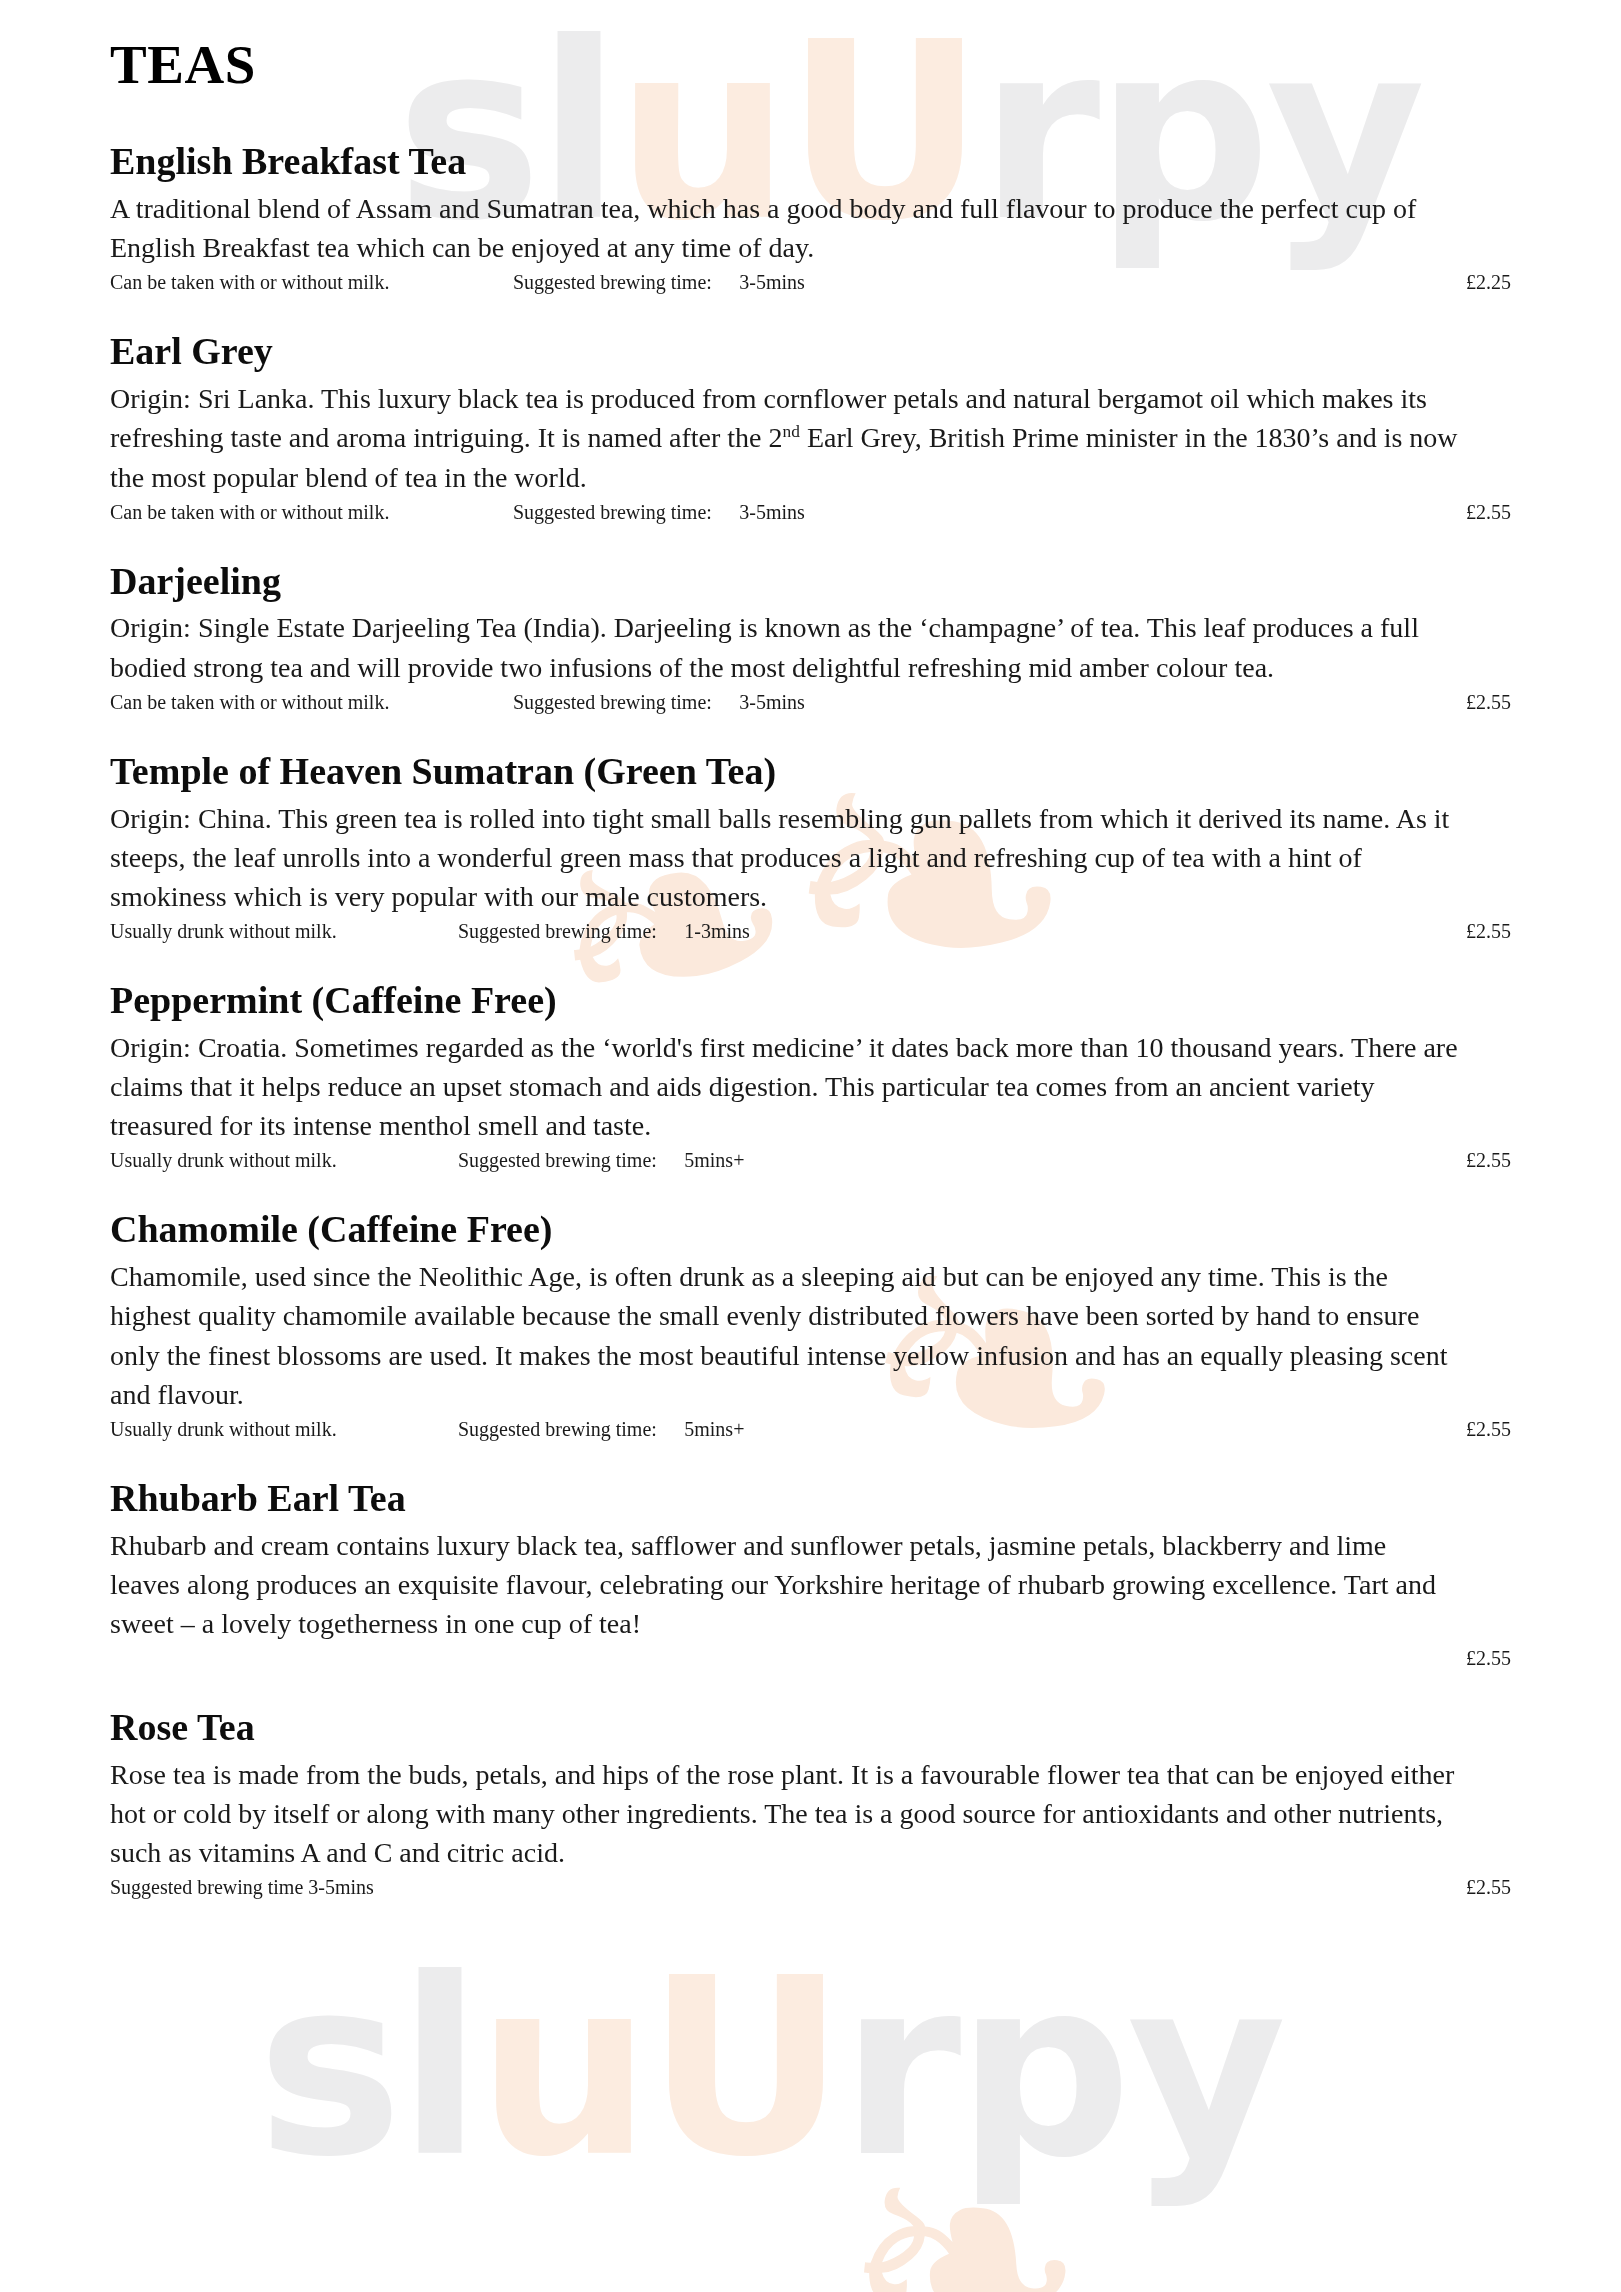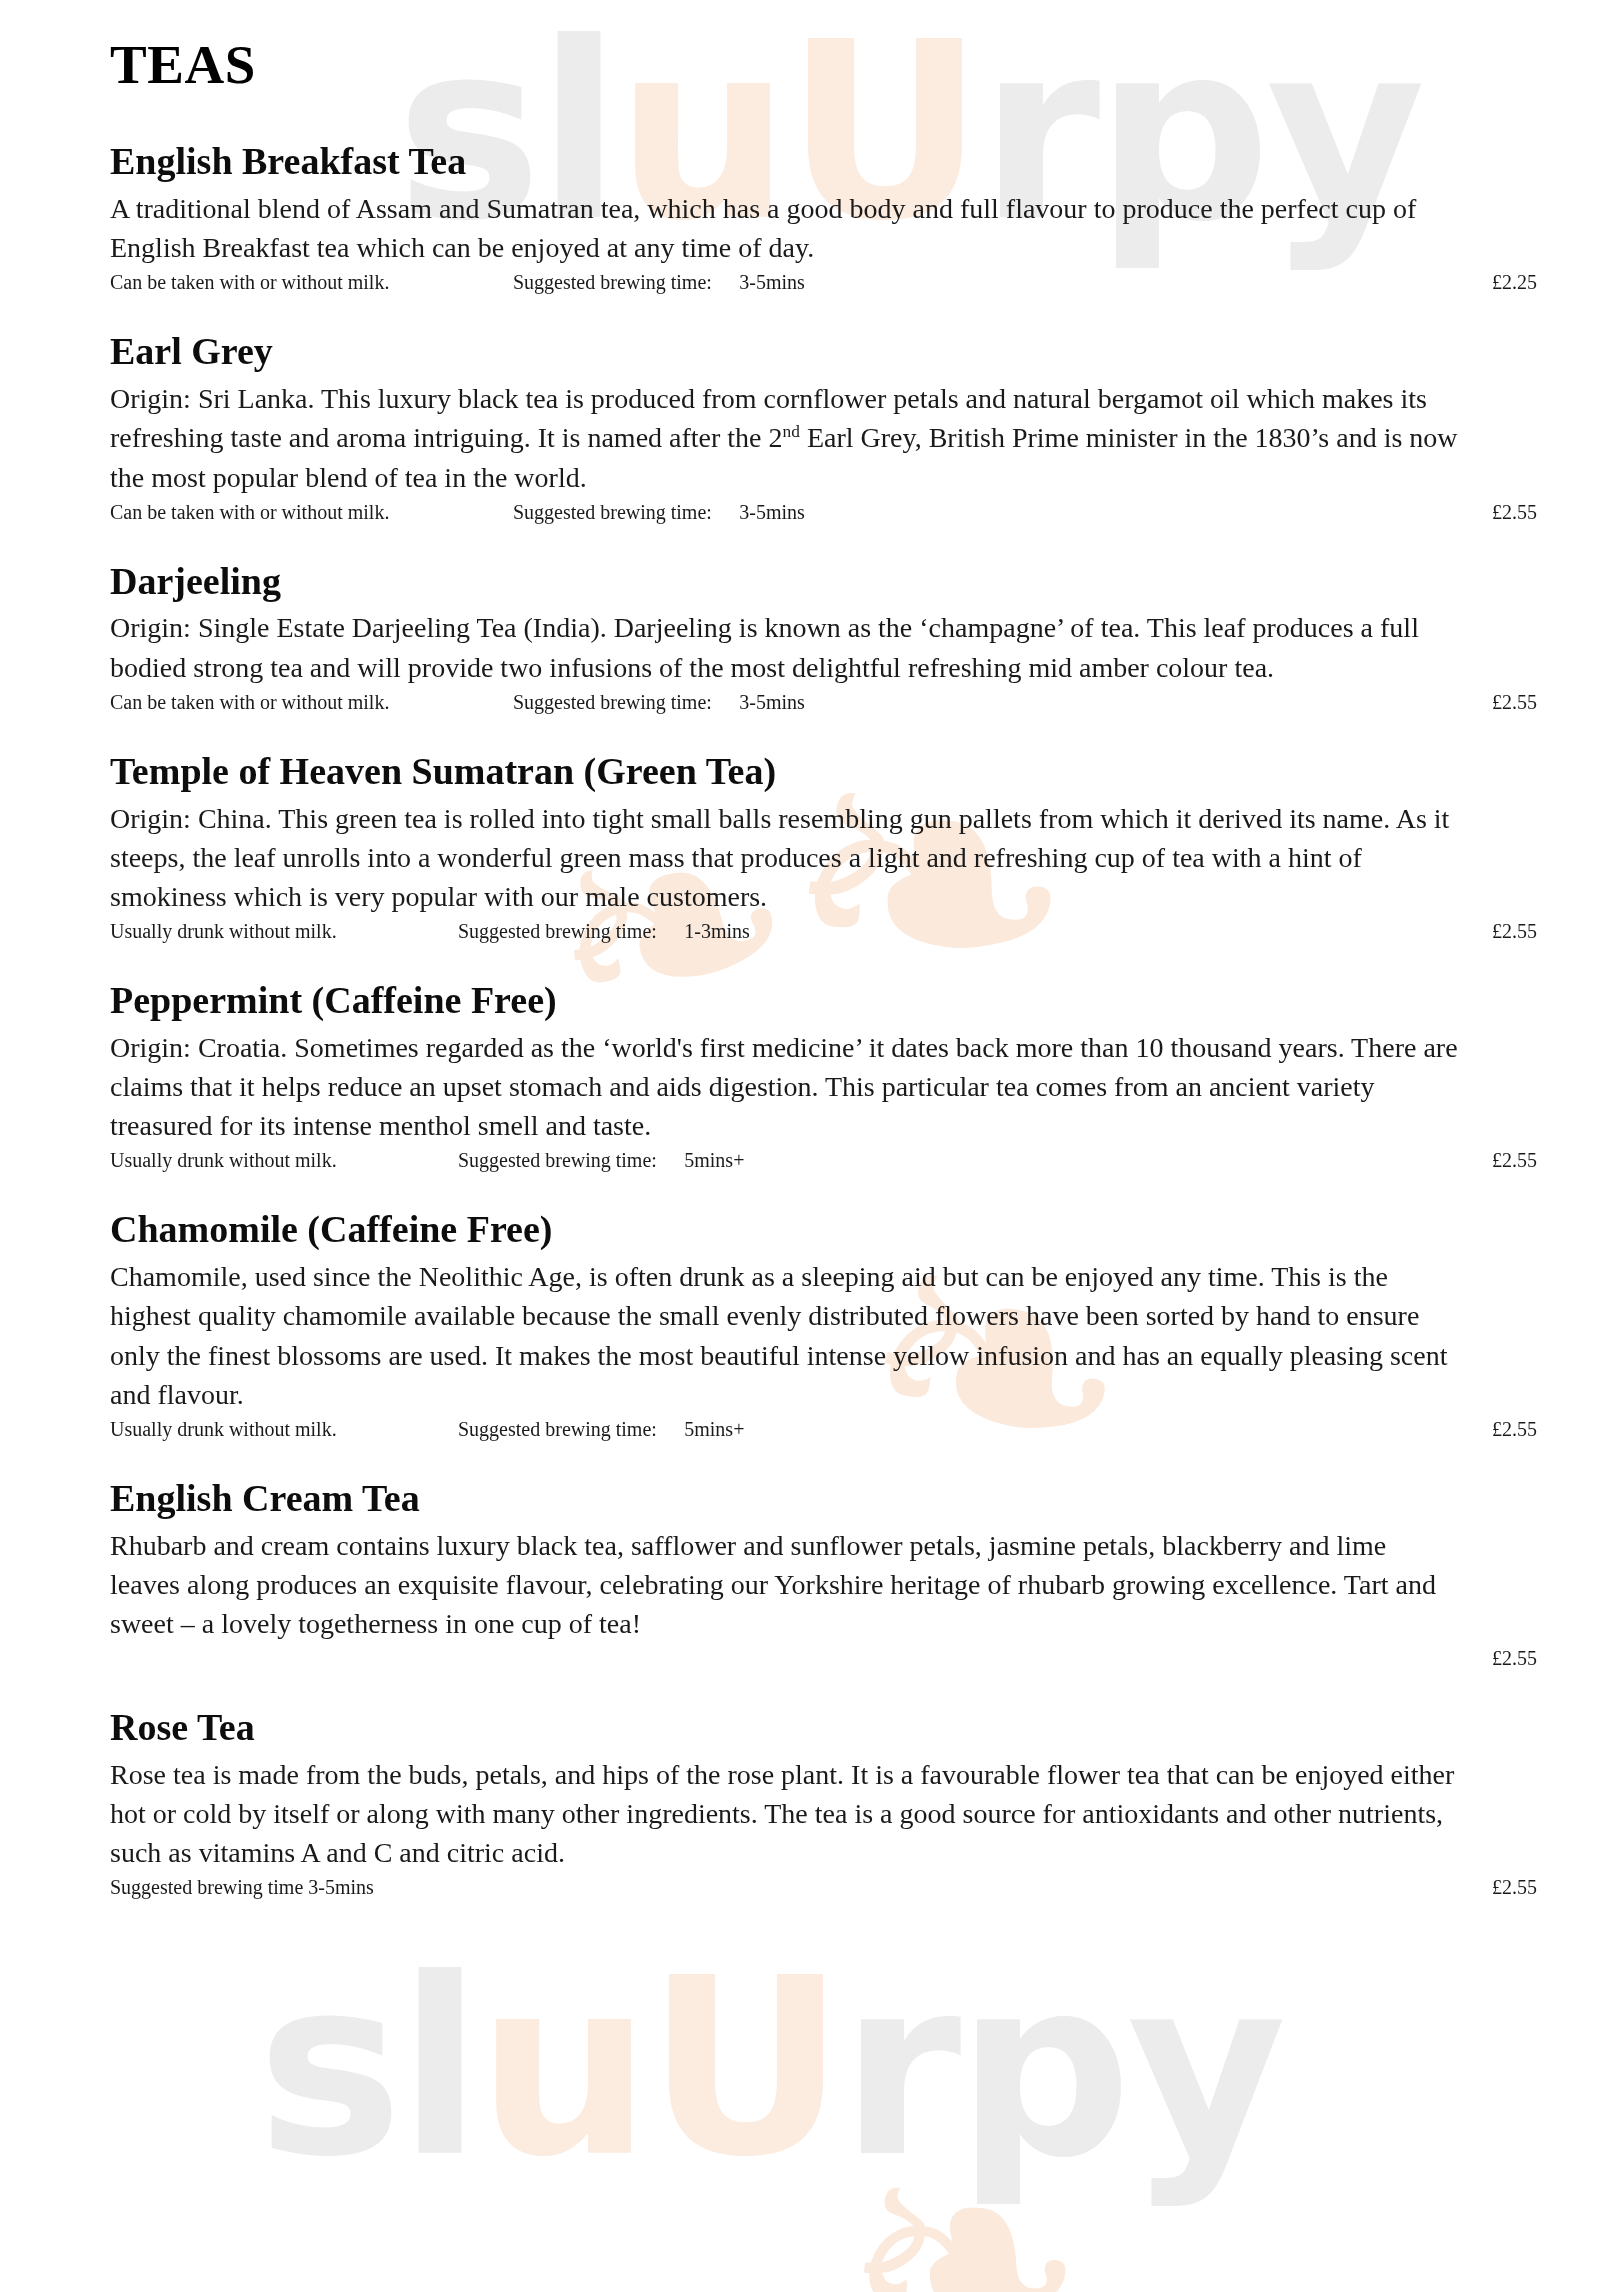--- a/index.html
+++ b/index.html
@@ -72,21 +72,21 @@
     font-size: 294px;
     transform: rotate(6deg);
   }
 
   
   .content {
     position: absolute;
     left: 0;
     top: 0;
     width: 1621px;
-    padding: 35px 84px 0 110px;
+    padding: 35px 110px 0 110px;
     box-sizing: border-box;
   }
 
   .doc-title {
     font-family: "Liberation Serif", "DejaVu Serif", serif;
     font-weight: 700;
     font-size: 55px;
     line-height: 1.08;
     letter-spacing: 0.01em;
     margin: 0 0 45px 0;
@@ -232,21 +232,21 @@
       <p class="item-desc">Chamomile, used since the Neolithic Age, is often drunk as a sleeping aid but can be enjoyed any time.  This is the highest quality chamomile available because the small evenly distributed flowers have been sorted by hand to ensure only the finest blossoms are used.  It makes the most beautiful intense yellow infusion and has an equally pleasing scent and flavour.</p>
       <div class="item-footer">
         <span class="milk-note narrow">Usually drunk without milk.</span>
         <span class="brew-label">Suggested brewing time:</span>
         <span class="brew-time">5mins+</span>
         <span class="price">£2.55</span>
       </div>
     </div>
 
     <div class="item">
-      <div class="item-name">English Cream Tea</div>
+      <div class="item-name">Rhubarb Earl Tea</div>
       <p class="item-desc">Rhubarb and cream contains luxury black tea, safflower and sunflower petals, jasmine petals, blackberry and lime leaves along produces an exquisite flavour, celebrating our Yorkshire heritage of rhubarb growing excellence.  Tart and sweet – a lovely togetherness in one cup of tea!</p>
       <div class="item-footer inline">
         <span class="price">£2.55</span>
       </div>
     </div>
 
     <div class="item">
       <div class="item-name">Rose Tea</div>
       <p class="item-desc">Rose tea is made from the buds, petals, and hips of the rose plant. It is a favourable flower tea that can be enjoyed either hot or cold by itself or along with many other ingredients. The tea is a good source for antioxidants and other nutrients, such as vitamins A and C and citric acid.</p>
       <div class="item-footer inline">

